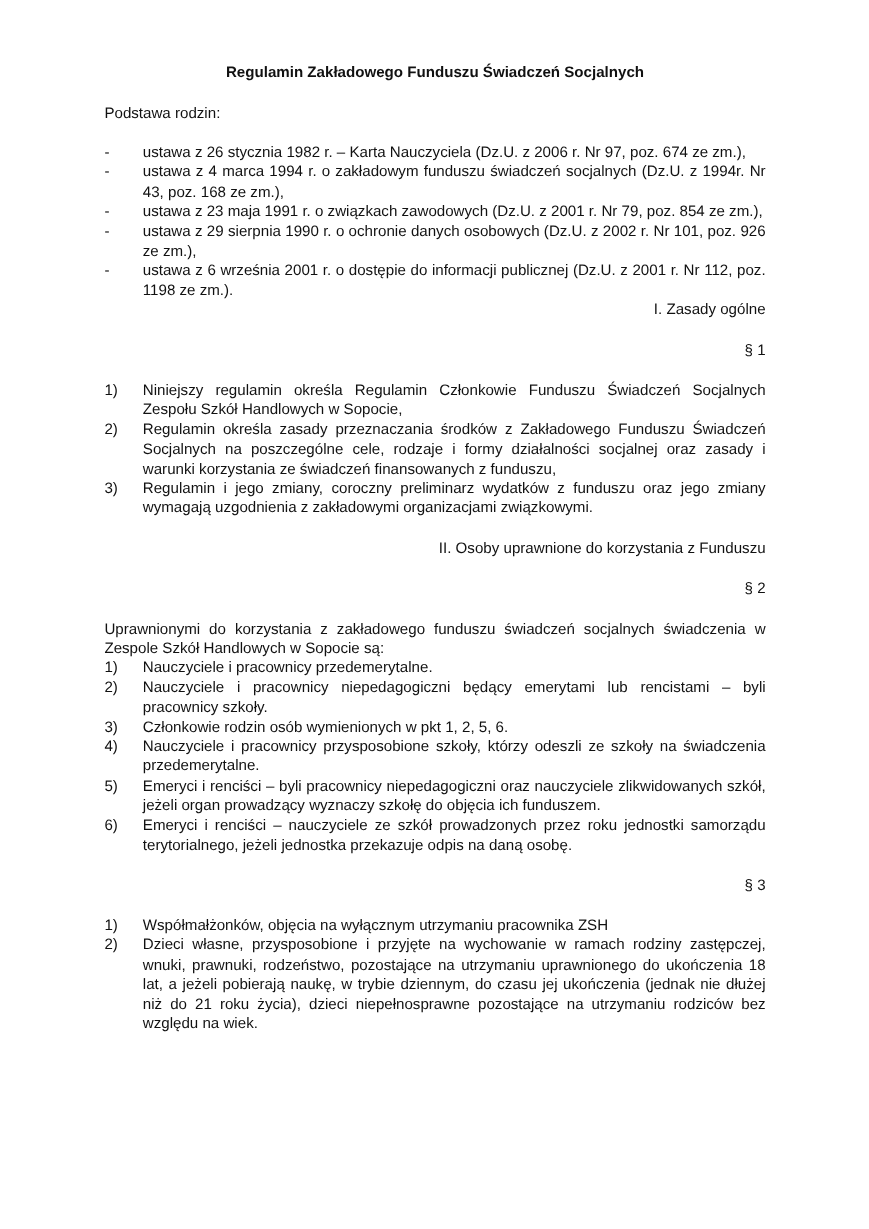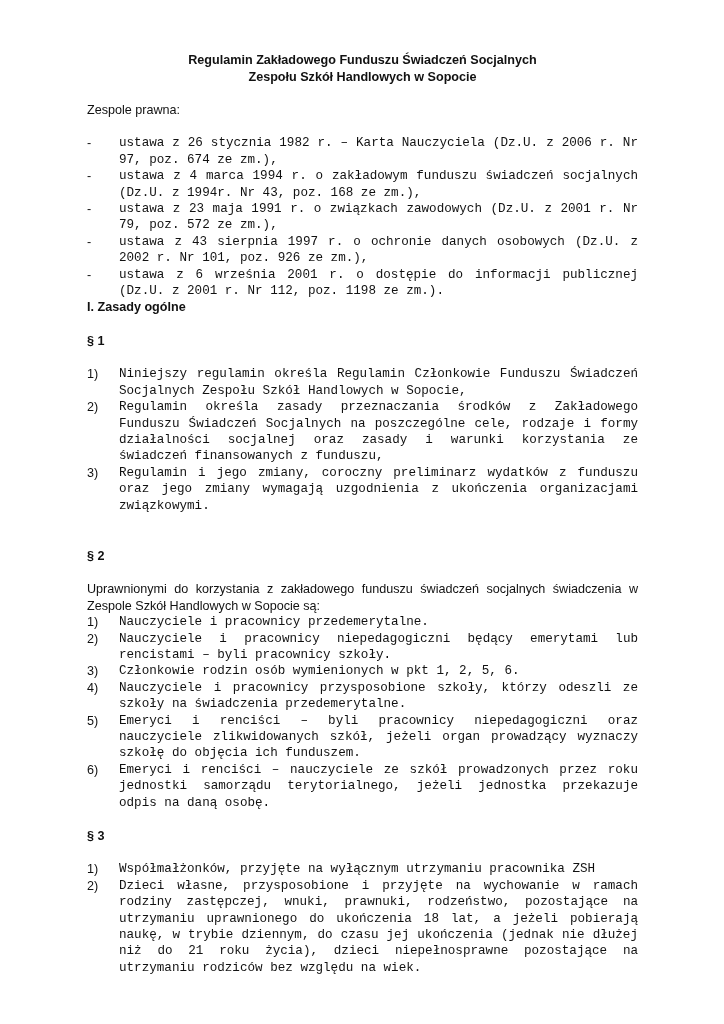--- a/index.html
+++ b/index.html
@@ -6,57 +6,56 @@
   body {
     width: 724px; height: 1024px; overflow: hidden;
     font-family: "Liberation Sans", sans-serif;
     color: #111111;
     font-size: 12.6px;
     line-height: 16.4px;
   }
   .page { position: relative; width: 724px; height: 1024px; }
   .content { position: absolute; left: 87px; top: 52px; width: 551px; }
   .title { text-align: center; font-weight: bold; font-size: 12.6px; line-height: 16.5px; }
-  .heading { text-align: left; font-weight: bold; }
+  .heading { text-align: right; font-weight: normal; }
   .para { text-align: justify; }
   .list { margin: 0; padding: 0; list-style: none; }
   .li { display: flex; }
   .marker { flex: 0 0 32px; width: 32px; }
-  .li-text { flex: 1; text-align: justify; font-family: Liberation Mono, monospace; }
+  .li-text { flex: 1; text-align: justify; }
   .gap-m { height: 17px; }
 </style>
 </head>
 <body>
 
 <div class="page">
   <div class="content">
 
     <div class="title">Regulamin Zakładowego Funduszu Świadczeń Socjalnych</div>
-    <div class="title">Zespołu Szkół Handlowych w Sopocie</div>
 
     <div class="gap-m"></div>
-    <div class="para">Zespole prawna:</div>
+    <div class="para">Podstawa rodzin:</div>
     <div class="gap-m"></div>
 
     <div class="list">
       <div class="li">
         <span class="marker">-</span>
         <span class="li-text">ustawa z 26 stycznia 1982  r. –  Karta Nauczyciela (Dz.U. z 2006  r. Nr  97, poz. 674 ze zm.),</span>
       </div>
       <div class="li">
         <span class="marker">-</span>
         <span class="li-text">ustawa z 4 marca 1994  r. o zakładowym funduszu świadczeń socjalnych (Dz.U. z 1994r. Nr 43, poz. 168 ze zm.),</span>
       </div>
       <div class="li">
         <span class="marker">-</span>
-        <span class="li-text">ustawa z 23 maja 1991 r. o związkach zawodowych (Dz.U. z 2001 r. Nr 79, poz. 572 ze zm.),</span>
+        <span class="li-text">ustawa z 23 maja 1991 r. o związkach zawodowych (Dz.U. z 2001 r. Nr 79, poz. 854 ze zm.),</span>
       </div>
       <div class="li">
         <span class="marker">-</span>
-        <span class="li-text">ustawa z 43 sierpnia 1997 r. o ochronie danych osobowych (Dz.U. z 2002 r.  Nr 101, poz. 926 ze zm.),</span>
+        <span class="li-text">ustawa z 29 sierpnia 1990 r. o ochronie danych osobowych (Dz.U. z 2002 r.  Nr 101, poz. 926 ze zm.),</span>
       </div>
       <div class="li">
         <span class="marker">-</span>
         <span class="li-text">ustawa z 6 września 2001 r. o dostępie do informacji publicznej (Dz.U. z 2001 r. Nr 112, poz. 1198 ze zm.).</span>
       </div>
     </div>
 
     <div class="heading">I. Zasady ogólne</div>
     <div class="gap-m"></div>
     <div class="heading">§ 1</div>
@@ -66,25 +65,26 @@
       <div class="li">
         <span class="marker">1)</span>
         <span class="li-text">Niniejszy regulamin określa Regulamin Członkowie Funduszu Świadczeń Socjalnych Zespołu Szkół Handlowych w Sopocie,</span>
       </div>
       <div class="li">
         <span class="marker">2)</span>
         <span class="li-text">Regulamin określa zasady przeznaczania środków z Zakładowego Funduszu Świadczeń Socjalnych na poszczególne cele, rodzaje i formy działalności socjalnej oraz zasady i warunki korzystania ze świadczeń finansowanych z funduszu,</span>
       </div>
       <div class="li">
         <span class="marker">3)</span>
-        <span class="li-text">Regulamin i jego zmiany, coroczny preliminarz wydatków z funduszu oraz jego zmiany wymagają uzgodnienia z ukończenia organizacjami związkowymi.</span>
+        <span class="li-text">Regulamin i jego zmiany, coroczny preliminarz wydatków z funduszu oraz jego zmiany wymagają uzgodnienia z zakładowymi organizacjami związkowymi.</span>
       </div>
     </div>
 
     <div class="gap-m"></div>
+    <div class="heading">II. Osoby uprawnione do korzystania z Funduszu</div>
     <div class="gap-m"></div>
     <div class="heading">§ 2</div>
     <div class="gap-m"></div>
 
     <div class="para">Uprawnionymi do korzystania z zakładowego funduszu świadczeń socjalnych świadczenia w Zespole Szkół Handlowych w Sopocie są:</div>
     <div class="list">
       <div class="li">
         <span class="marker">1)</span>
         <span class="li-text">Nauczyciele i pracownicy przedemerytalne.</span>
       </div>
@@ -110,21 +110,21 @@
       </div>
     </div>
 
     <div class="gap-m"></div>
     <div class="heading">§ 3</div>
     <div class="gap-m"></div>
 
     <div class="list">
       <div class="li">
         <span class="marker">1)</span>
-        <span class="li-text">Współmałżonków, przyjęte na wyłącznym utrzymaniu pracownika ZSH</span>
+        <span class="li-text">Współmałżonków, objęcia na wyłącznym utrzymaniu pracownika ZSH</span>
       </div>
       <div class="li">
         <span class="marker">2)</span>
         <span class="li-text">Dzieci własne, przysposobione i przyjęte na wychowanie w ramach rodziny zastępczej, wnuki, prawnuki, rodzeństwo, pozostające na utrzymaniu uprawnionego do ukończenia 18 lat, a jeżeli pobierają naukę, w trybie dziennym, do czasu jej ukończenia (jednak nie dłużej niż do 21 roku życia), dzieci niepełnosprawne pozostające na utrzymaniu rodziców bez względu na wiek.</span>
       </div>
     </div>
 
   </div>
 </div>
 

